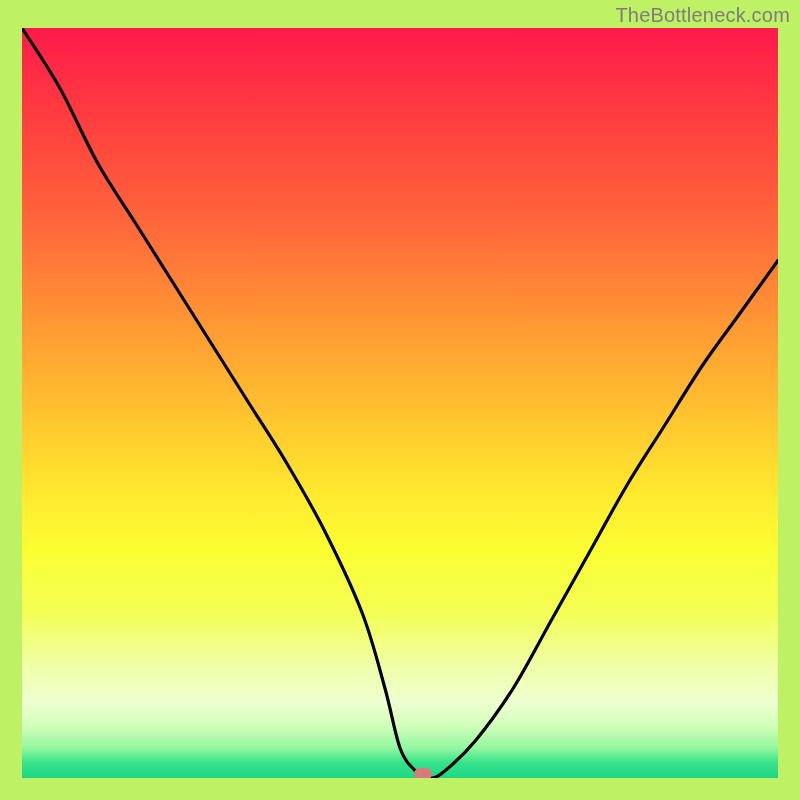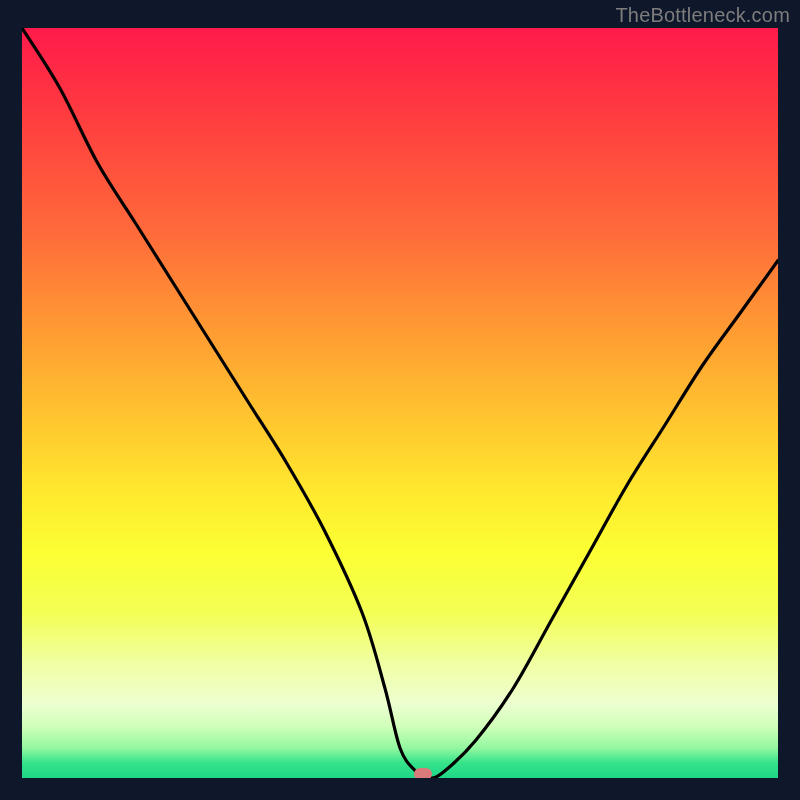--- a/index.html
+++ b/index.html
@@ -8,21 +8,21 @@
     width: 800px;
     height: 800px;
     background: #000;
     overflow: hidden;
     font-family: Arial, Helvetica, sans-serif;
   }
   .stage {
     position: relative;
     width: 800px;
     height: 800px;
-    background: #0f172a;
+    background: #bef264;
   }
   .watermark {
     position: absolute;
     top: 4px;
     right: 10px;
     color: #7d7d7d;
     font-size: 20px;
     font-weight: 500;
     letter-spacing: 0.2px;
     z-index: 5;

